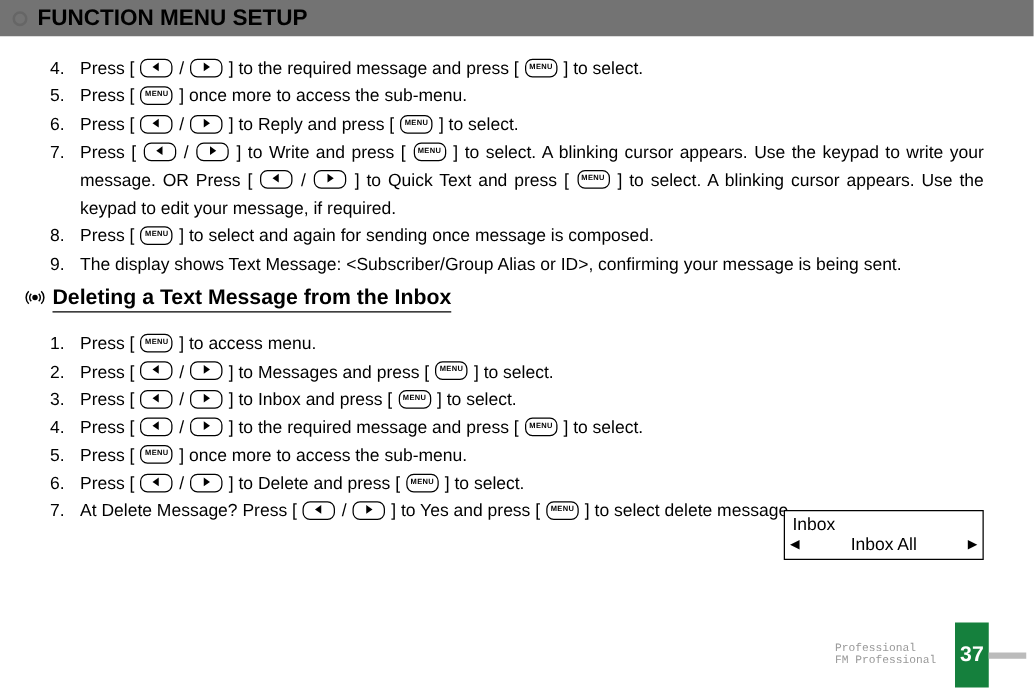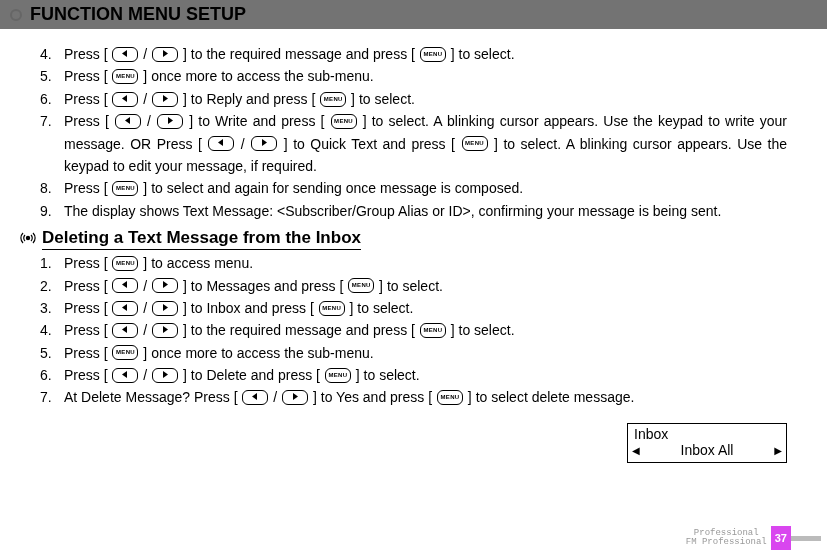--- a/index.html
+++ b/index.html
@@ -46,21 +46,21 @@
   }
   ol.steps li .num {
     flex: 0 0 24px;
   }
   ol.steps li .txt {
     flex: 1;
   }
   .subheader-row {
     display: flex;
     align-items: center;
-    margin: 6px 0 2px -20px;
+    margin: 6px 0 13px -20px;
   }
   .radio-icon {
     margin-right: 6px;
     flex-shrink: 0;
   }
   .subheader {
     font-weight: bold;
     font-size: 17px;
     border-bottom: 1.5px solid #000;
     padding-bottom: 1px;
@@ -89,21 +89,21 @@
     margin: 1px auto 0 auto;
   }
   .key.menu {
     font-size: 6px;
     letter-spacing: 0.3px;
     font-weight: bold;
   }
   .screen-box {
     position: absolute;
     right: 40px;
-    top: 423px;
+    top: 408px;
     border: 1.5px solid #000;
     width: 150px;
     padding: 2px 4px 4px 4px;
     font-size: 14px;
     background: #fff;
   }
   .screen-box .line1 {
     padding-left: 2px;
   }
   .screen-box .line2 {
@@ -117,30 +117,30 @@
   .footer {
     position: absolute;
     bottom: 6px;
     right: 6px;
     display: flex;
     align-items: center;
     font-size: 9px;
     color: #999;
   }
   .footer .label {
-    text-align: center;
+    text-align: left;
     line-height: 1;
     font-family: "Courier New", monospace;
-    margin-right: 4px;
+    margin-right: 15px;
   }
   .footer .pagenum {
-    background: #d946ef;
+    background: #15803d;
     color: #fff;
-    padding: 6px 4px;
-    font-size: 11px;
+    padding: 16px 4px;
+    font-size: 17px;
     font-weight: bold;
   }
   .footer .tail {
     width: 30px;
     height: 5px;
     background: #bbb;
     margin-left: 0;
   }
 </style>
 </head>

